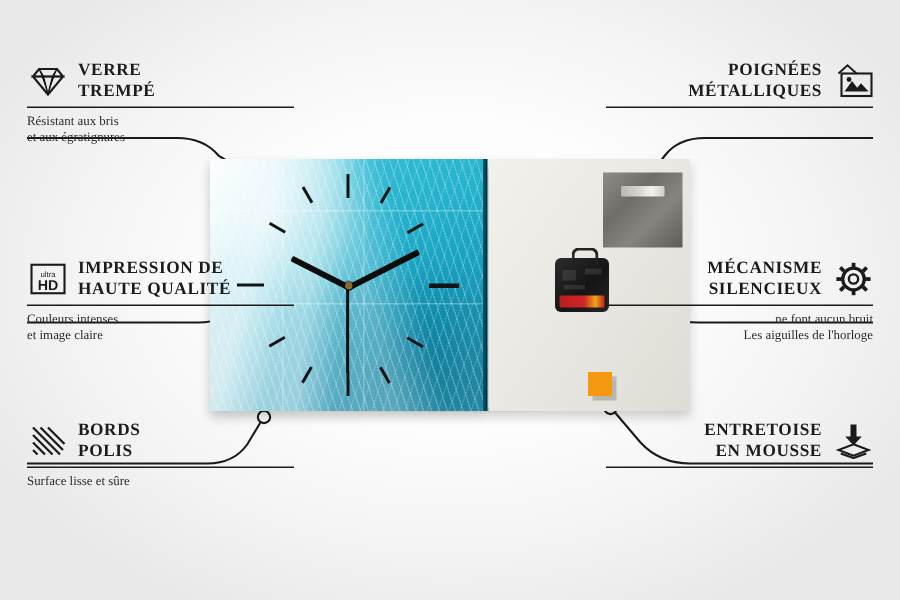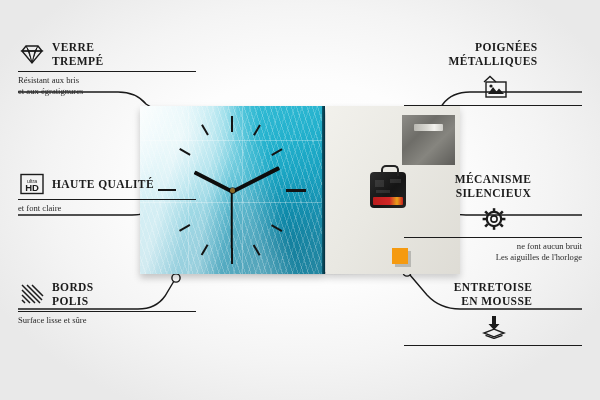--- a/index.html
+++ b/index.html
@@ -101,21 +101,21 @@
   }
 
   
   .lines{position:absolute;left:0;top:0;width:600px;height:400px;}
 
   
   .feat{position:absolute;width:178px;}
   .feat .head{
     display:flex;align-items:center;gap:7px;
   }
-  .feat.right .head{justify-content:flex-end;flex-direction:column;}
+  .feat.right .head{justify-content:flex-end;}
   .feat .title{
     font-family:"Liberation Serif", serif;
     font-weight:bold;font-size:11.5px;letter-spacing:.4px;
     color:#1b1b1b;line-height:1.22;text-transform:uppercase;
   }
   .feat.left .title{text-align:left;}
   .feat.right .title{text-align:right;}
   .feat .rule{height:1px;background:#1b1b1b;margin:3px 0 3px;}
   .feat .desc{
     font-family:"Liberation Serif", serif;
@@ -245,26 +245,28 @@
   <div class="feat left f2">
     <div class="head">
       <span class="ico">
         <svg viewBox="0 0 28 24" width="28" height="24">
           <rect x="3" y="2.5" width="22" height="19" fill="none" stroke="#1b1b1b" stroke-width="1.4"></rect>
           <text x="14" y="10.5" font-family="Liberation Sans, sans-serif" font-size="5.2" text-anchor="middle" fill="#1b1b1b">ultra</text>
           <text x="14" y="19" font-family="Liberation Sans, sans-serif" font-size="9.5" font-weight="bold" text-anchor="middle" fill="#1b1b1b">HD</text>
         </svg>
       </span>
       <div class="title">
+        <div>IMPRESSION DE</div>
         <div>HAUTE QUALITÉ</div>
       </div>
     </div>
     <div class="rule"></div>
     <div class="desc">
-      <div>et font claire</div>
+      <div>Couleurs intenses</div>
+      <div>et image claire</div>
     </div>
   </div>
 
   <div class="feat left f3">
     <div class="head">
       <span class="ico">
         <svg viewBox="0 0 28 24" width="28" height="24">
           <path d="M4 3 L22 21 M4 8 L17 21 M4 13 L12 21 M4 18 L7 21 M9 3 L24 18 M14 3 L25 14" stroke="#1b1b1b" stroke-width="1.5" fill="none"></path>
         </svg>
       </span>

